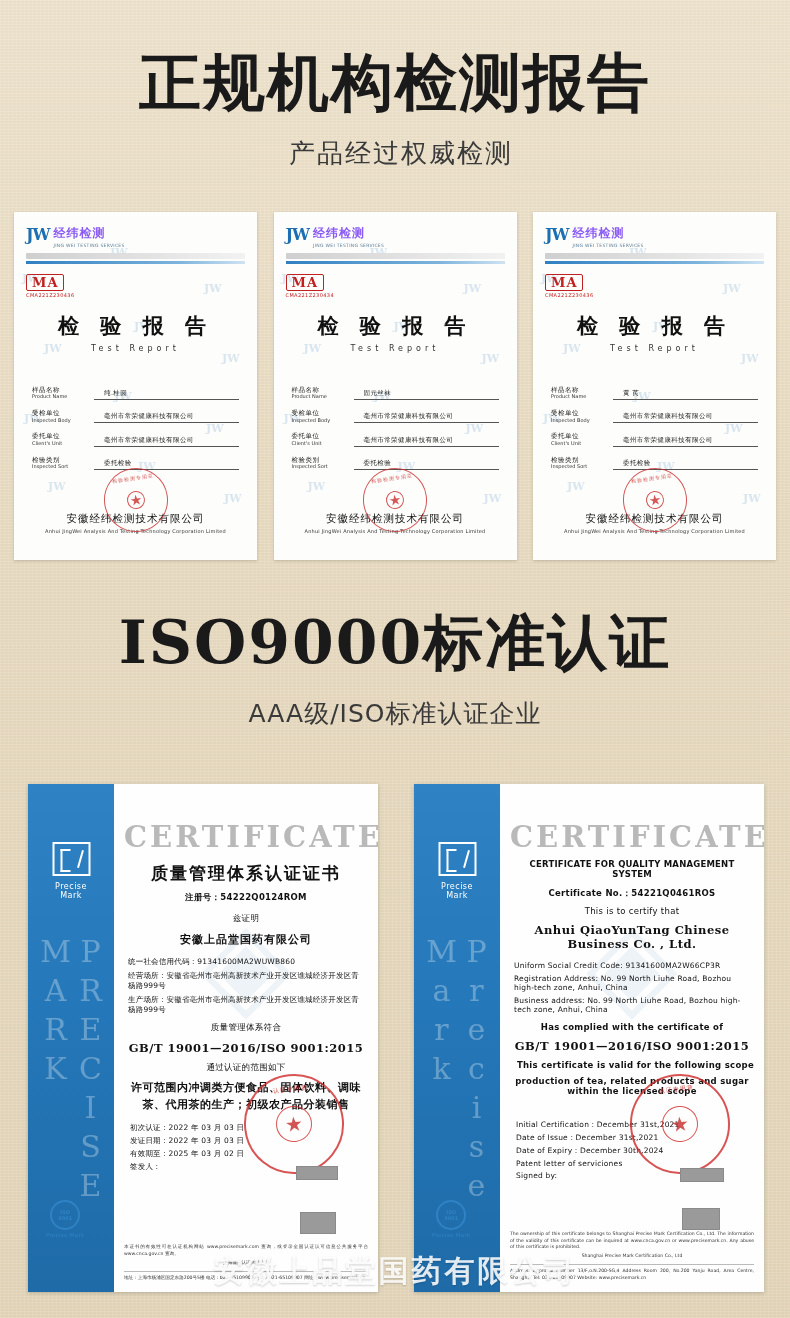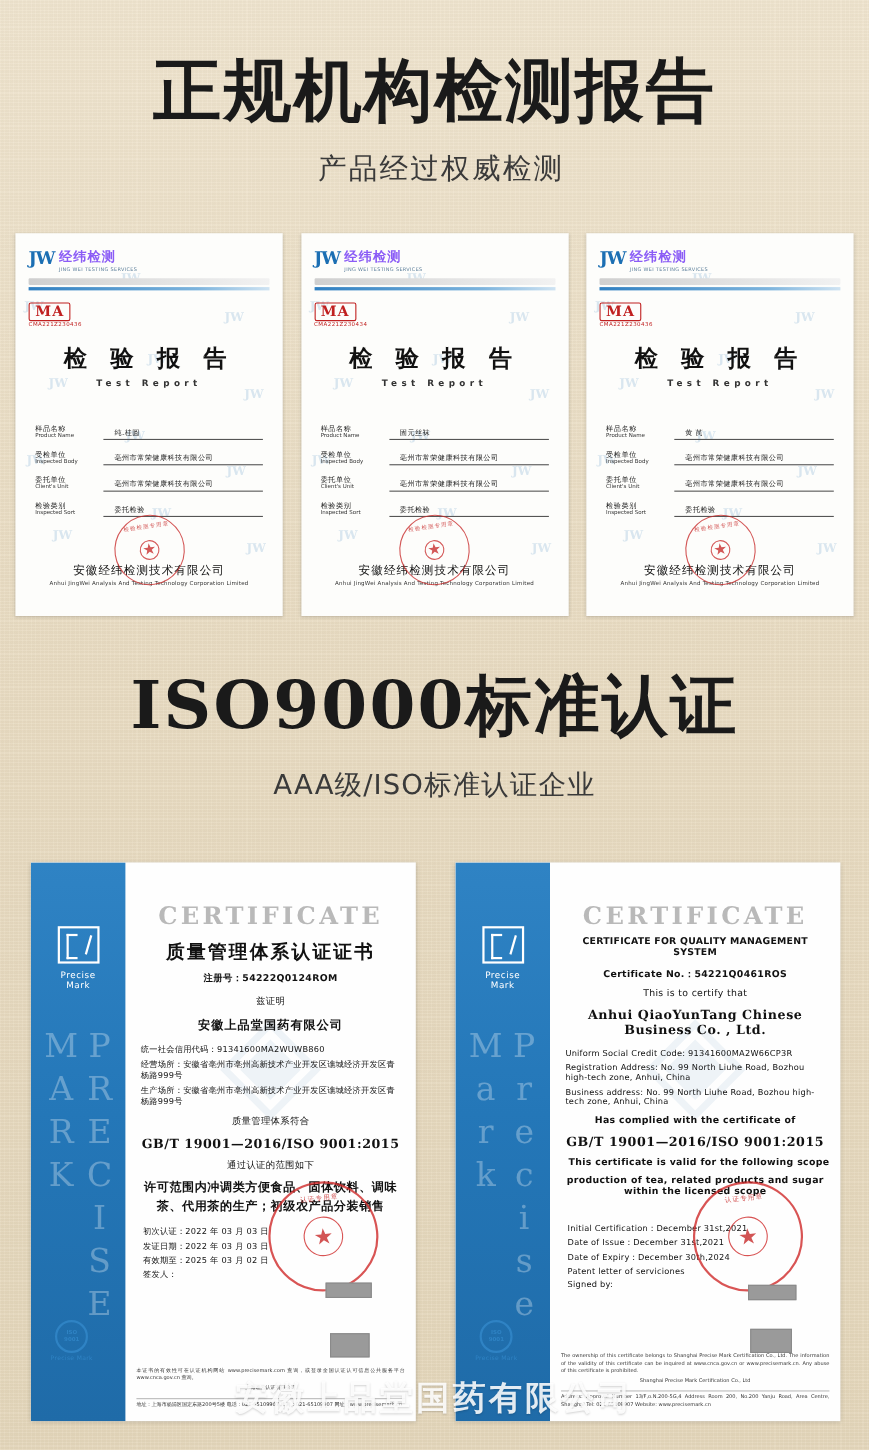--- a/index.html
+++ b/index.html
@@ -178,21 +178,20 @@
     font-size: 21px;
     font-weight: bold;
     letter-spacing: 7px;
     color: #111;
   }
   .rpt-title-en {
     font-size: 8px;
     letter-spacing: 4px;
     color: #333;
     margin-top: 4px;
-    font-weight: bold;
   }
   .rpt-fields {
     position: relative;
     z-index: 2;
     margin: 34px 18px 0 18px;
   }
   .fld {
     display: flex;
     align-items: flex-end;
     margin-bottom: 10px;
@@ -368,21 +367,21 @@
     color: #eef3f7;
     font-size: 120px;
     font-family: "DejaVu Serif", serif;
     line-height: 1;
     pointer-events: none;
     user-select: none;
   }
   .cert-heading {
     text-align: center;
     font-family: "DejaVu Serif", serif;
-    font-size: 22px;
+    font-size: 29px;
     font-weight: bold;
     color: #b9b9b9;
     letter-spacing: 3px;
     margin-top: 36px;
     position: relative;
     z-index: 2;
   }
   .cert-sub-en {
     text-align: center;
     font-size: 8.5px;

